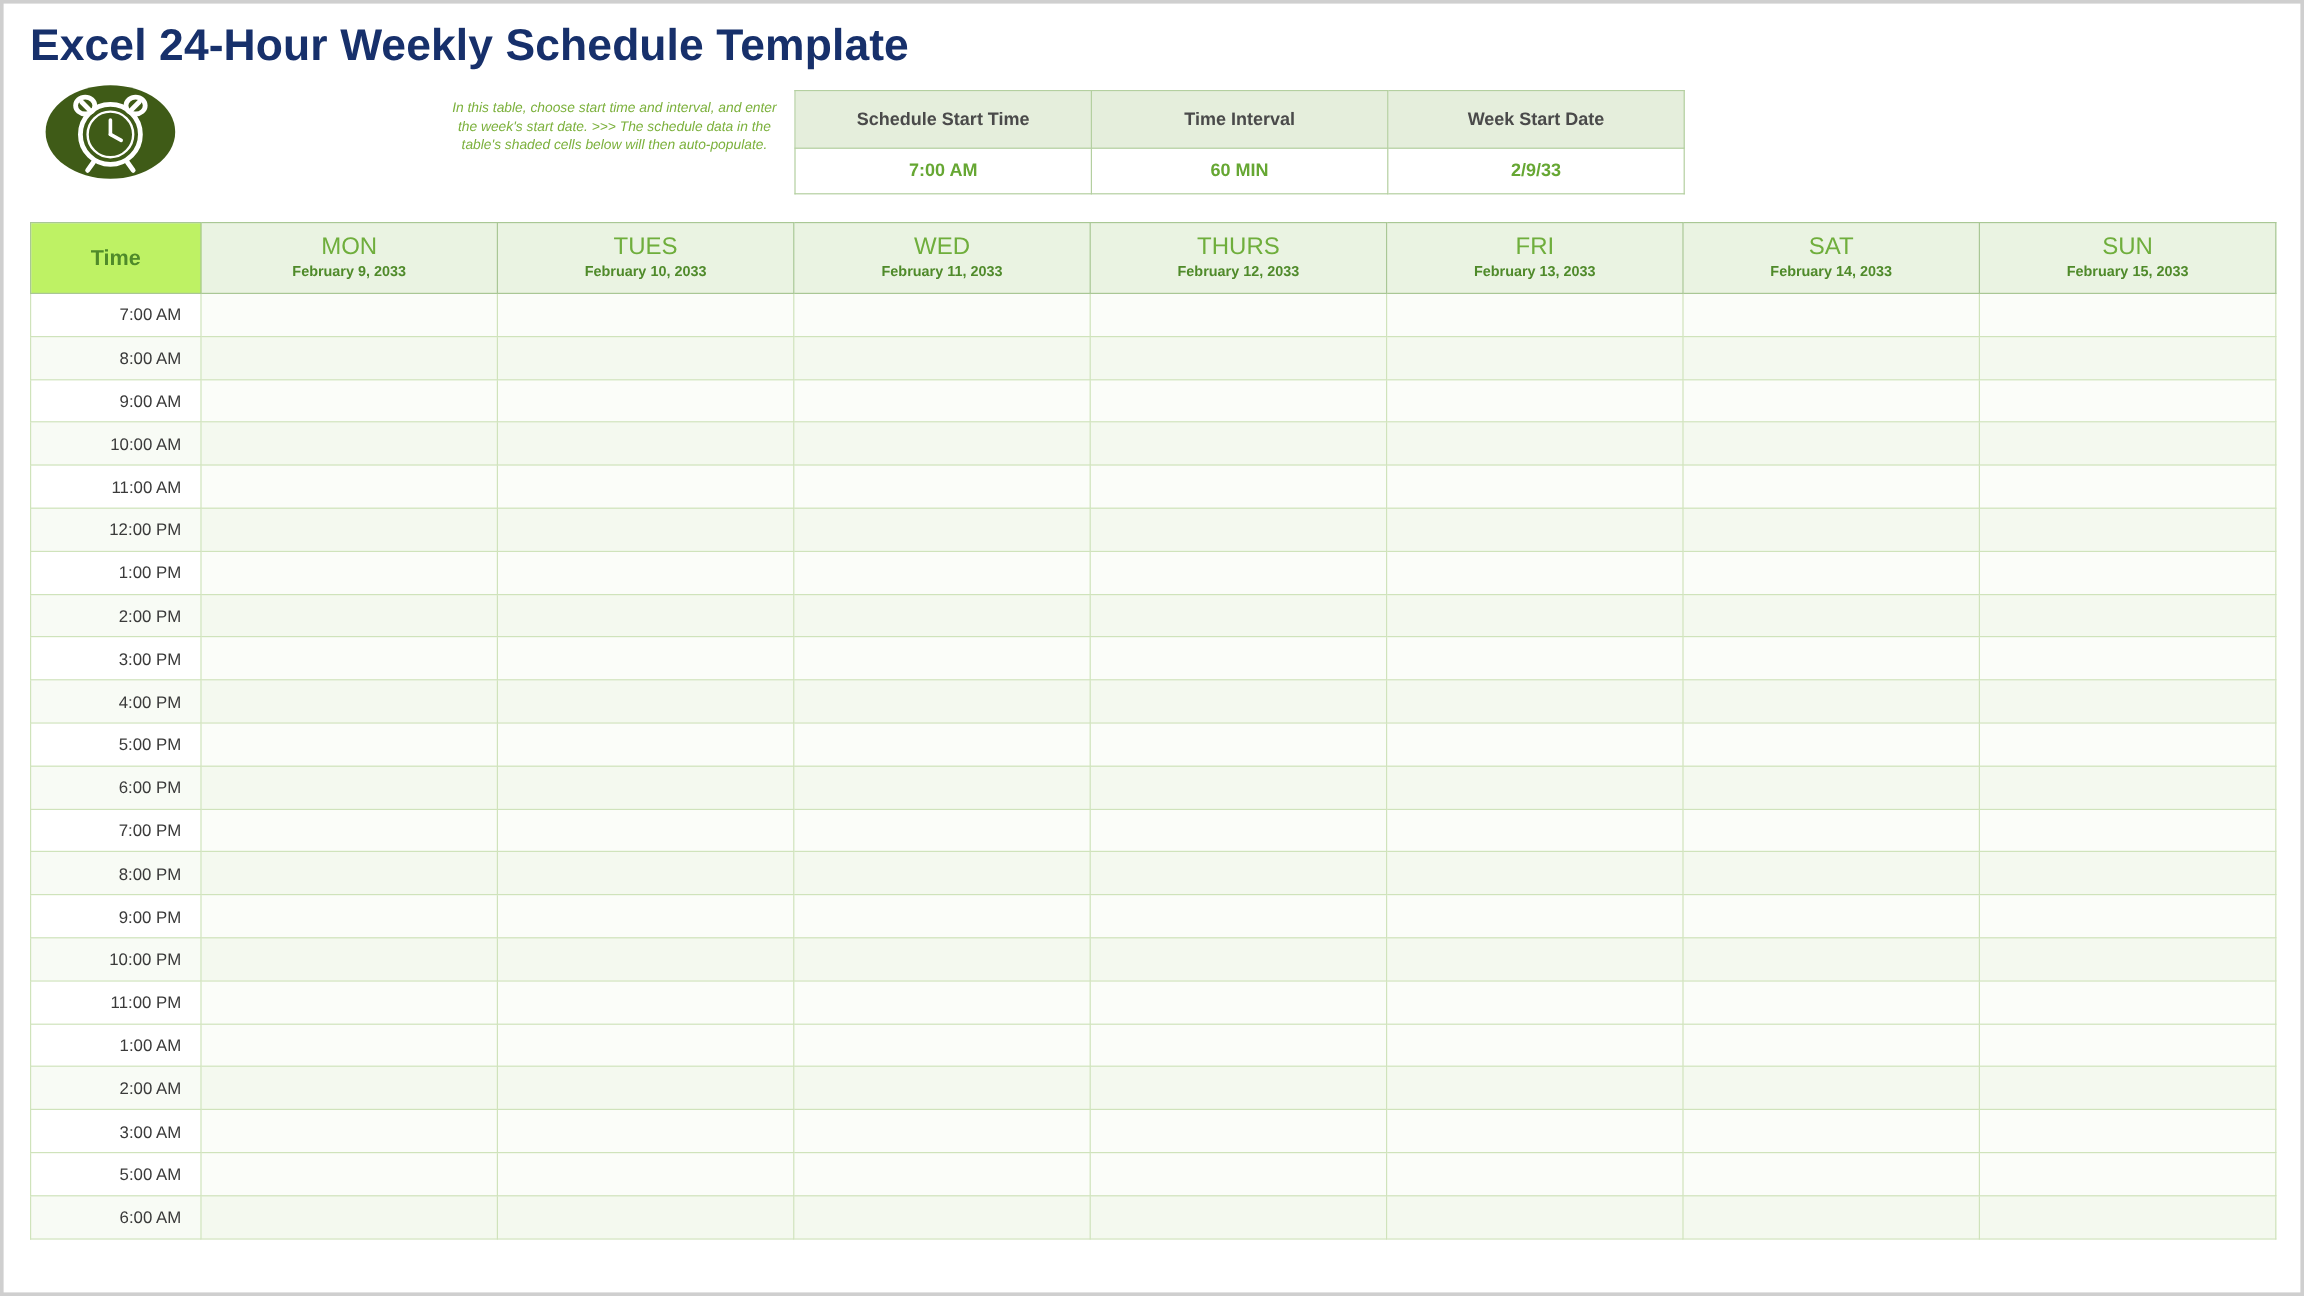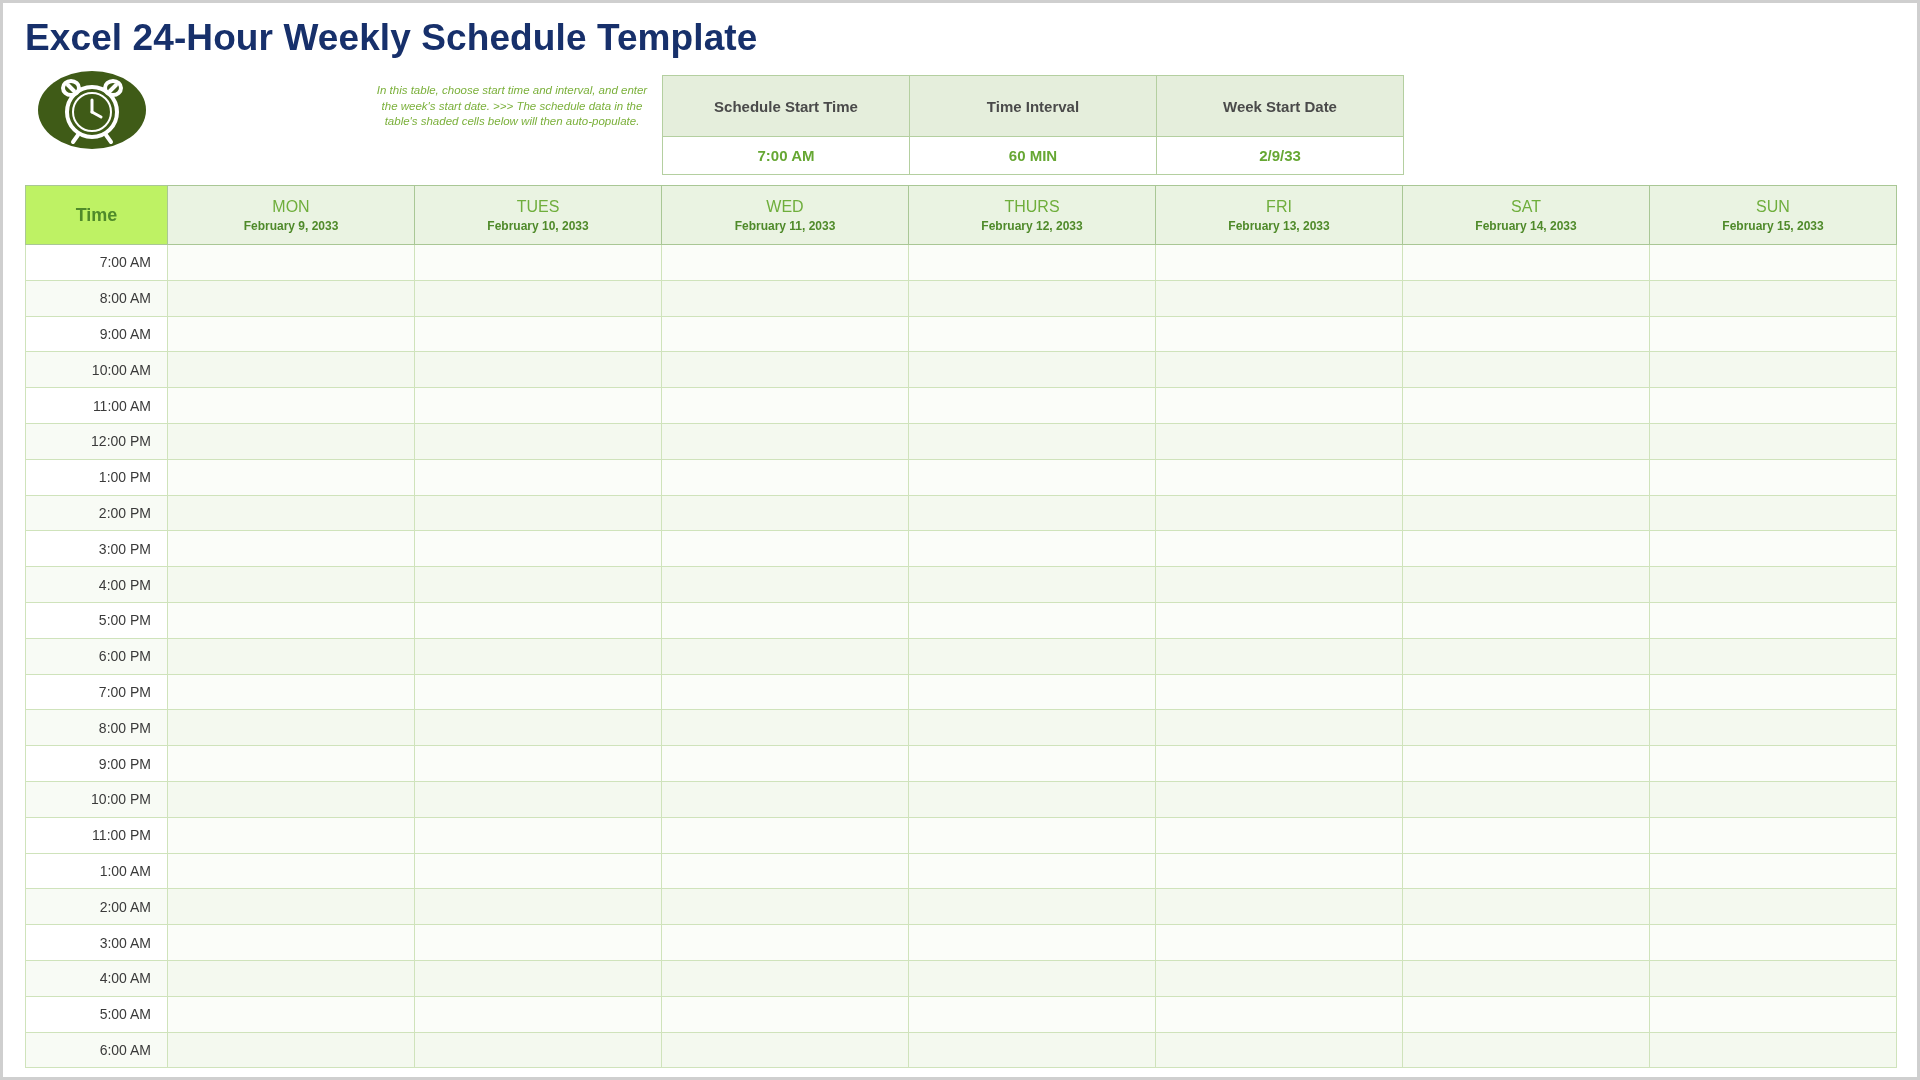--- a/index.html
+++ b/index.html
@@ -71,21 +71,21 @@
     top: 72px;
     border-collapse: collapse;
   }
   .settings th, .settings td {
     width: 247px;
     box-sizing: border-box;
     text-align: center;
     border: 1px solid #b4cfa0;
   }
   .settings th {
-    height: 61px;
+    height: 48px;
     background: #e5eedc;
     font-size: 15px;
     font-weight: bold;
     color: #4a4a4a;
   }
   .settings td {
     height: 38px;
     background: #ffffff;
     font-size: 15px;
     font-weight: bold;
@@ -117,21 +117,21 @@
   .grid th.day-head {
     height: 56px;
     background: #eaf3e2;
     border: 1px solid #a9c795;
     vertical-align: middle;
     text-align: center;
     padding: 0;
   }
   .day-name {
     display: block;
-    font-size: 16px;
+    font-size: 20px;
     color: #6fae3c;
     line-height: 23px;
     font-weight: normal;
   }
   .day-date {
     display: block;
     font-size: 12px;
     color: #4f8a2a;
     font-weight: bold;
     line-height: 17px;
@@ -434,30 +434,20 @@
         <tr>
           <td class="time-cell">3:00 AM</td>
           <td class="slot"></td>
           <td class="slot"></td>
           <td class="slot"></td>
           <td class="slot"></td>
           <td class="slot"></td>
           <td class="slot"></td>
           <td class="slot"></td>
         </tr>
-        <tr class="alt">
-          <td class="time-cell">4:00 AM</td>
-          <td class="slot"></td>
-          <td class="slot"></td>
-          <td class="slot"></td>
-          <td class="slot"></td>
-          <td class="slot"></td>
-          <td class="slot"></td>
-          <td class="slot"></td>
-        </tr>
         <tr>
           <td class="time-cell">5:00 AM</td>
           <td class="slot"></td>
           <td class="slot"></td>
           <td class="slot"></td>
           <td class="slot"></td>
           <td class="slot"></td>
           <td class="slot"></td>
           <td class="slot"></td>
         </tr>

